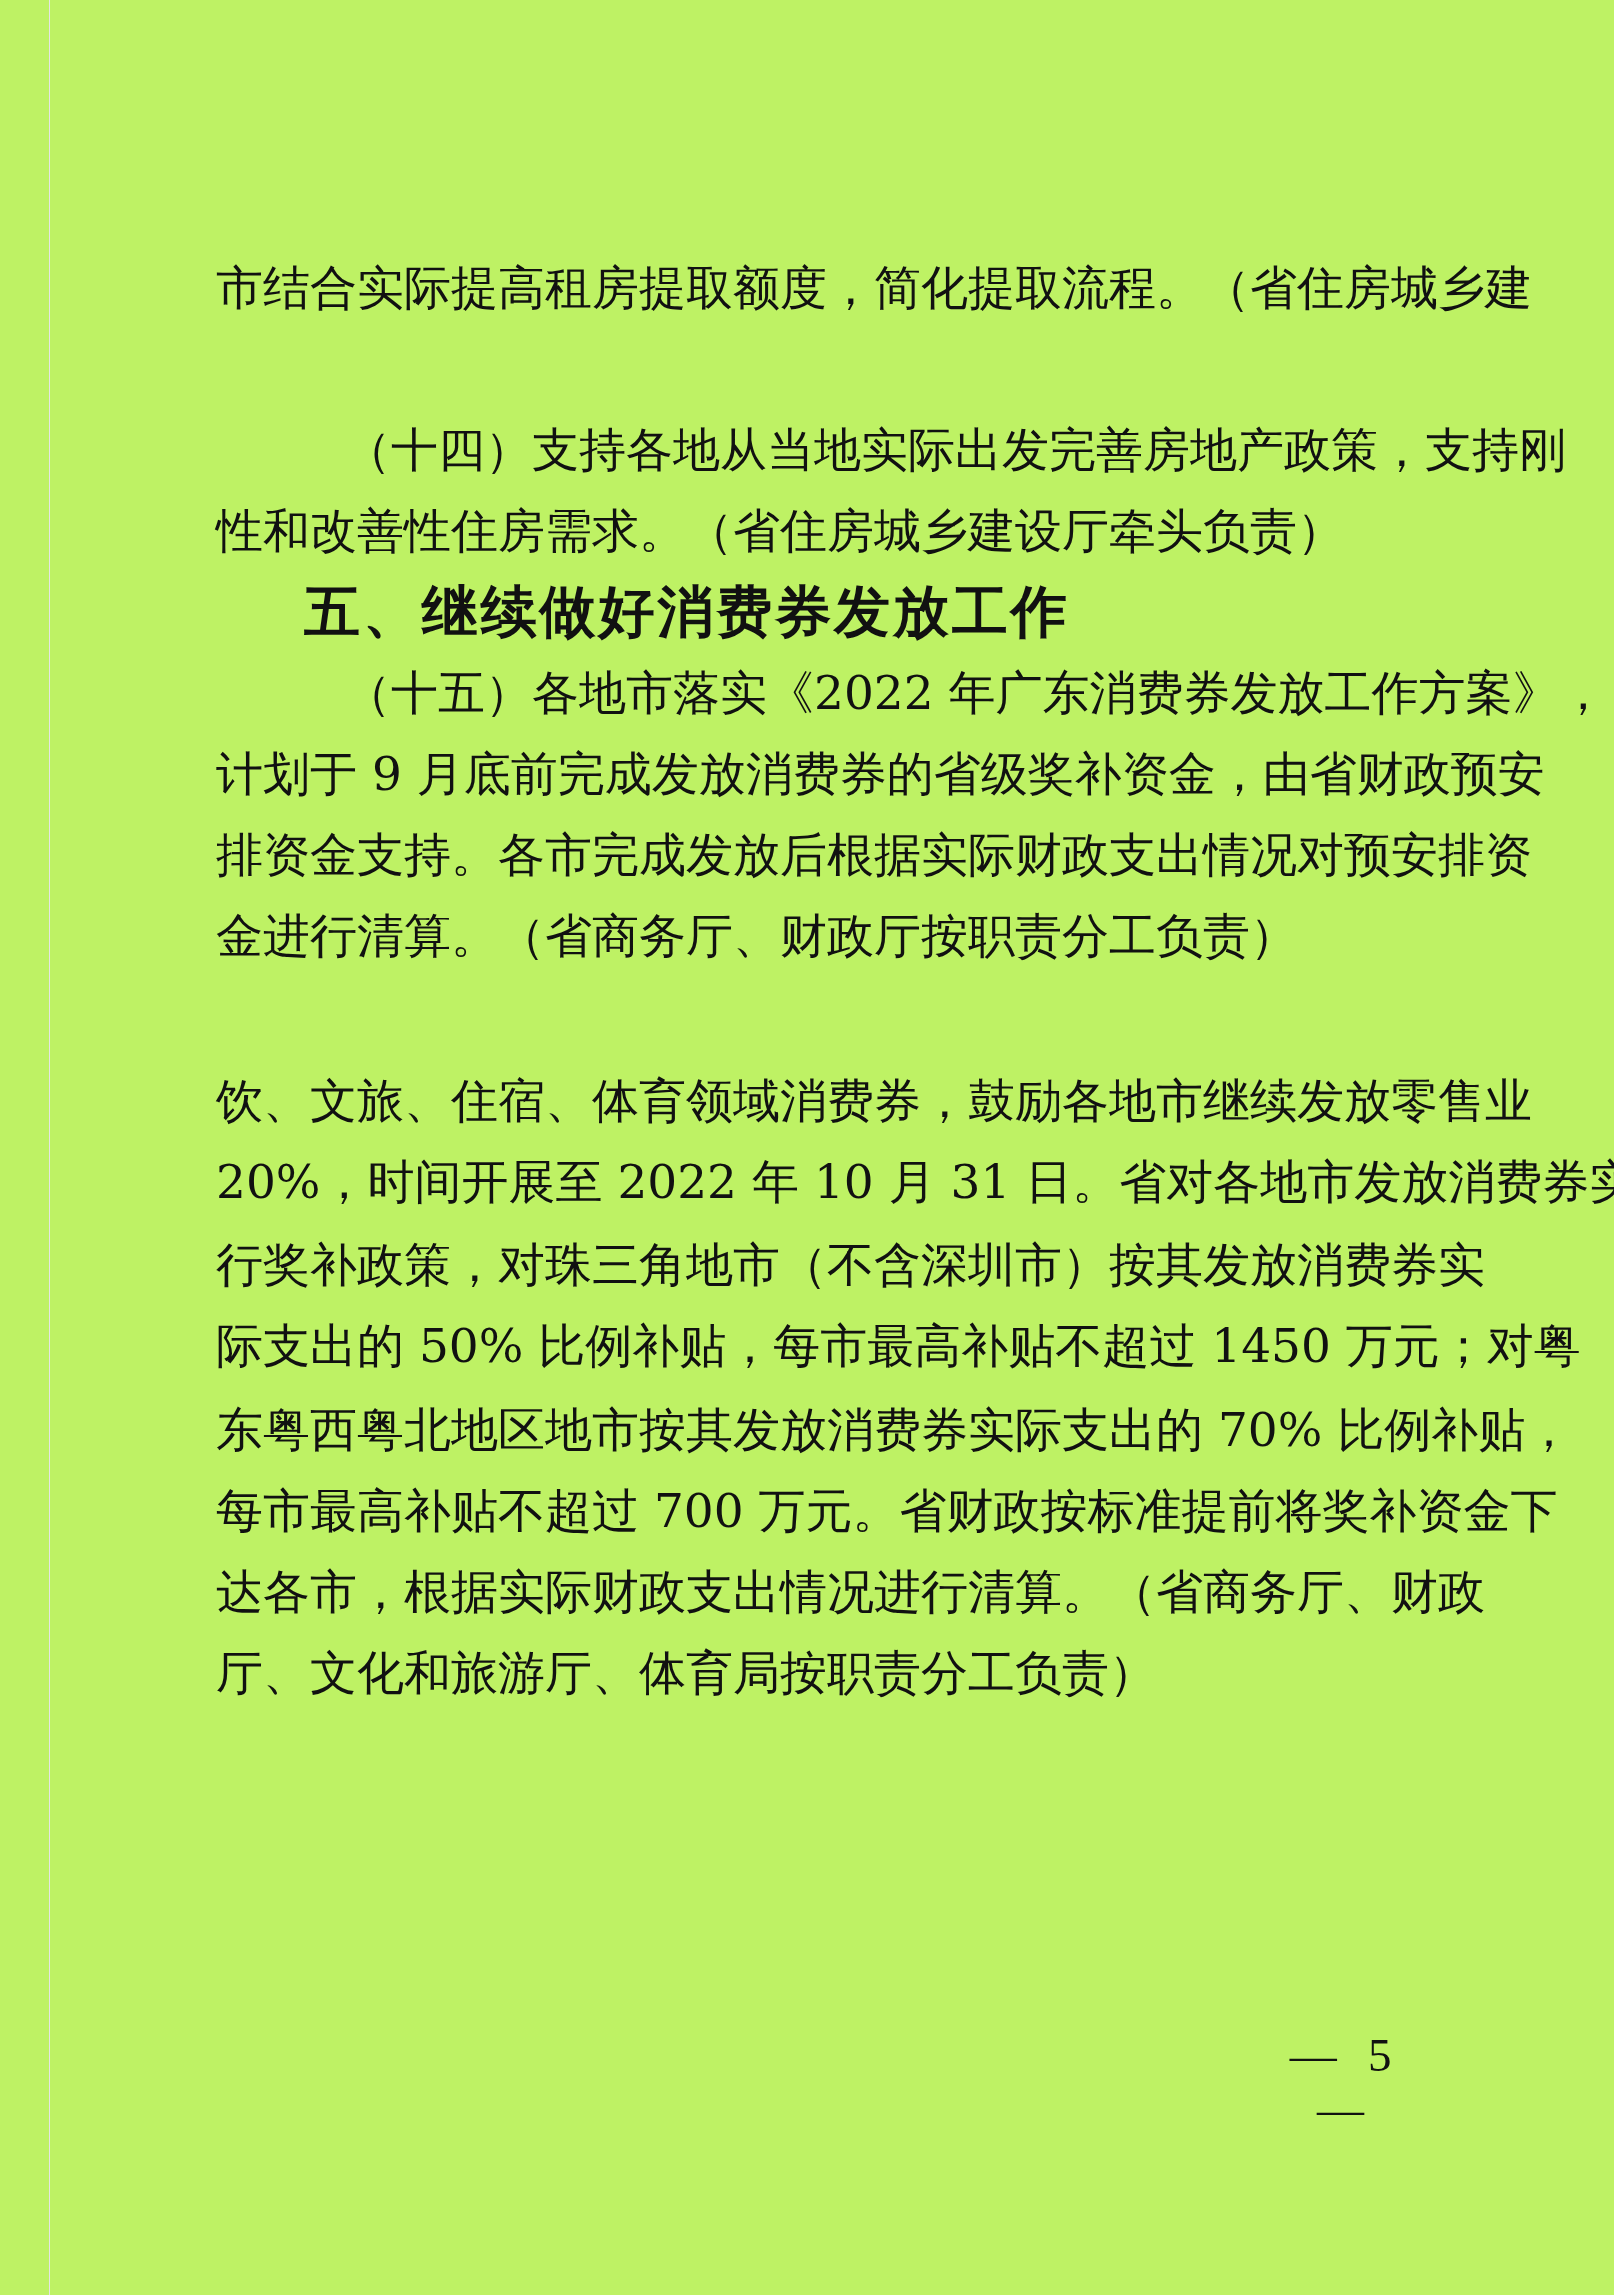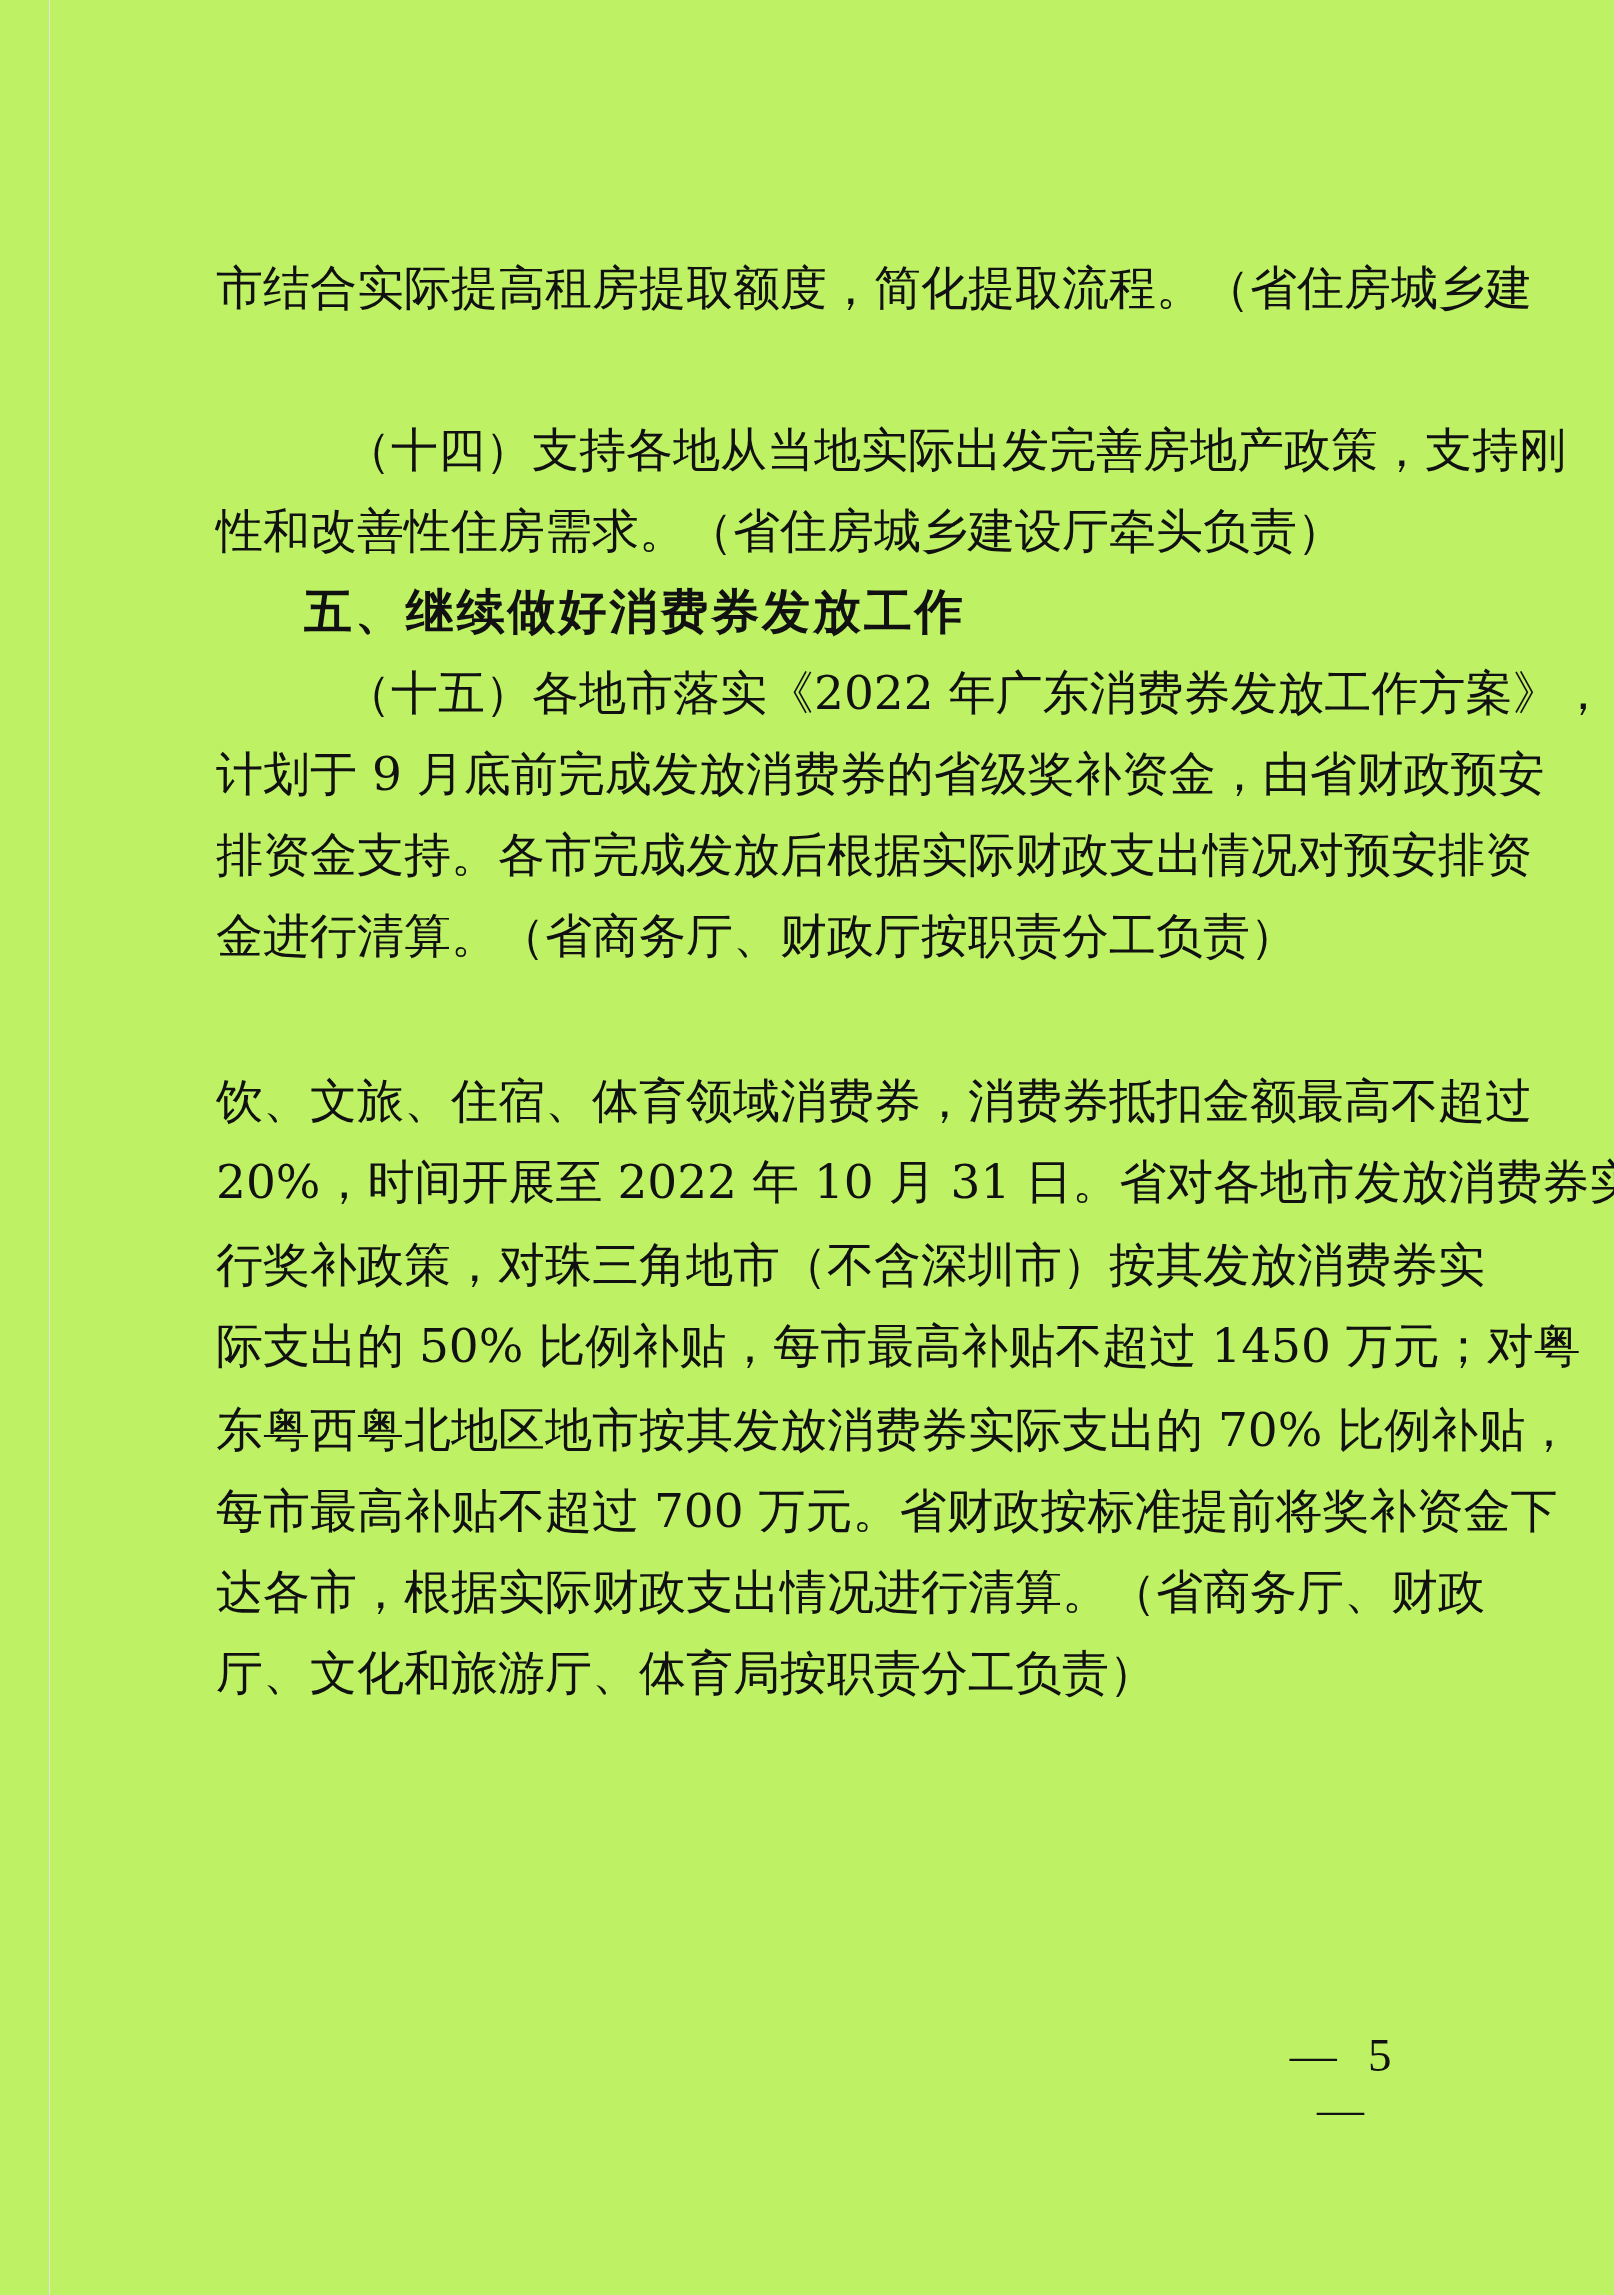--- a/index.html
+++ b/index.html
@@ -11,21 +11,21 @@
     font-family:"DejaVu Serif", "Liberation Serif", serif;
     font-size:47px; line-height:69px; color:#111111;
     white-space:nowrap; text-align:justify; text-align-last:justify;
     letter-spacing:0;
   }
   .line.indent { left:304px; width:1125px;margin-left:40px; }
   .line.last { text-align-last:left; }
   .heading {
     position:absolute; left:304px; height:69px;
     font-family:"DejaVu Sans", "Liberation Sans", sans-serif;
-    font-weight:bold; font-size:48px; line-height:69px; color:#111111;
+    font-weight:bold; font-size:56px; line-height:69px; color:#111111;
     letter-spacing:2.9px; white-space:nowrap;
   }
   .page-number {
     position:absolute; left:1267px; top:2028px; width:157px; height:54px;
     font-family:"Liberation Serif", "DejaVu Serif", serif;
     font-size:47px; line-height:54px; color:#111111; text-align:center;
     letter-spacing:9.8px;
   }
 </style>
 </head>
@@ -39,21 +39,21 @@
   <div class="line indent" style="top:415px;">（十四）支持各地从当地实际出发完善房地产政策，支持刚</div>
   <div class="line last" style="top:496px;">性和改善性住房需求。（省住房城乡建设厅牵头负责）</div>
 
   <div class="heading" style="top:577px;">五、继续做好消费券发放工作</div>
 
   <div class="line indent" style="top:658px;">（十五）各地市落实《2022 年广东消费券发放工作方案》，</div>
   <div class="line" style="top:739px;">计划于 9 月底前完成发放消费券的省级奖补资金，由省财政预安</div>
   <div class="line" style="top:820px;">排资金支持。各市完成发放后根据实际财政支出情况对预安排资</div>
   <div class="line last" style="top:901px;">金进行清算。（省商务厅、财政厅按职责分工负责）</div>
 
-  <div class="line" style="top:1066px;">饮、文旅、住宿、体育领域消费券，消费券抵扣金额最高不超过</div>
+  <div class="line" style="top:1066px;">饮、文旅、住宿、体育领域消费券，鼓励各地市继续发放零售业</div>
   <div class="line" style="top:1147px;">20%，时间开展至 2022 年 10 月 31 日。省对各地市发放消费券实</div>
   <div class="line" style="top:1230px;">行奖补政策，对珠三角地市（不含深圳市）按其发放消费券实</div>
   <div class="line" style="top:1311px;">际支出的 50% 比例补贴，每市最高补贴不超过 1450 万元；对粤</div>
   <div class="line" style="top:1395px;">东粤西粤北地区地市按其发放消费券实际支出的 70% 比例补贴，</div>
   <div class="line" style="top:1476px;">每市最高补贴不超过 700 万元。省财政按标准提前将奖补资金下</div>
   <div class="line" style="top:1557px;">达各市，根据实际财政支出情况进行清算。（省商务厅、财政</div>
   <div class="line last" style="top:1638px;">厅、文化和旅游厅、体育局按职责分工负责）</div>
 
   <div class="page-number">— 5 —</div>
 </div>

